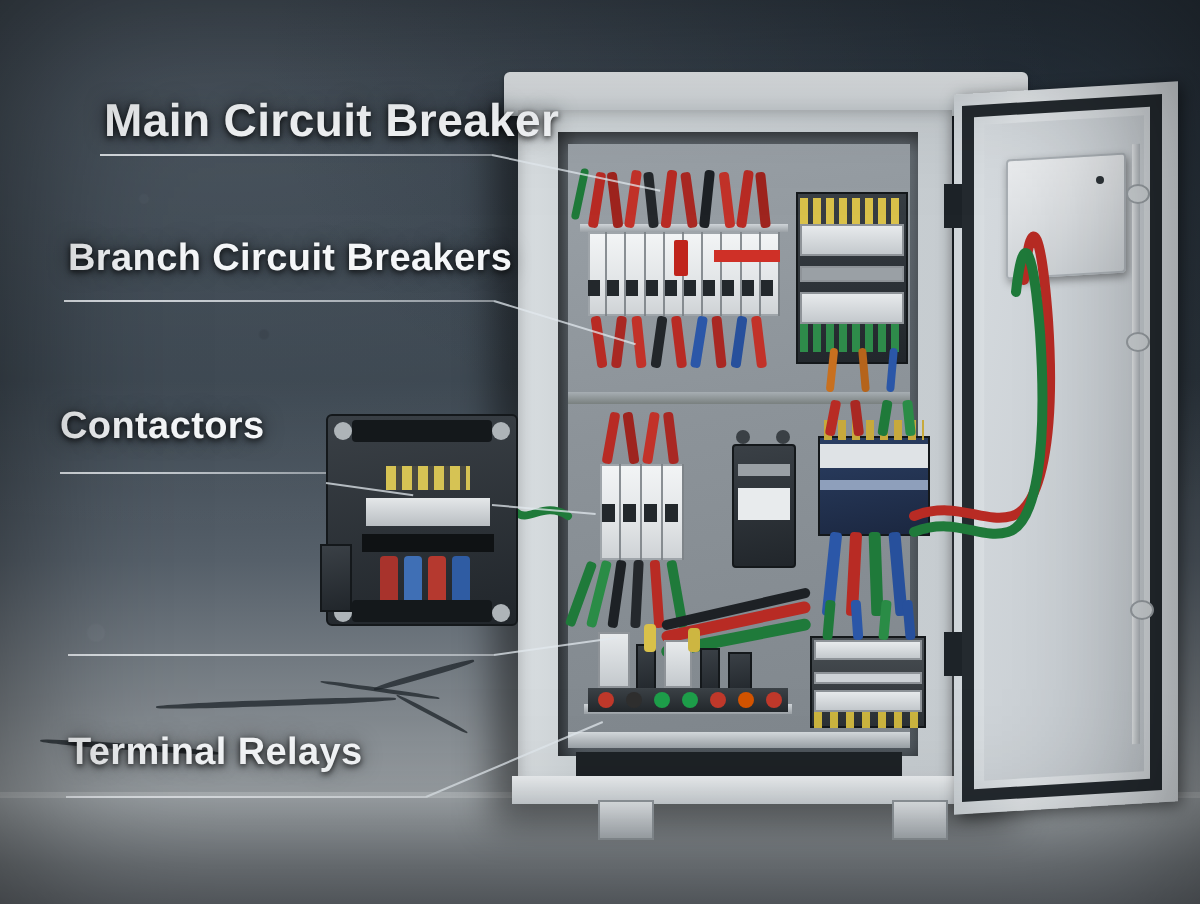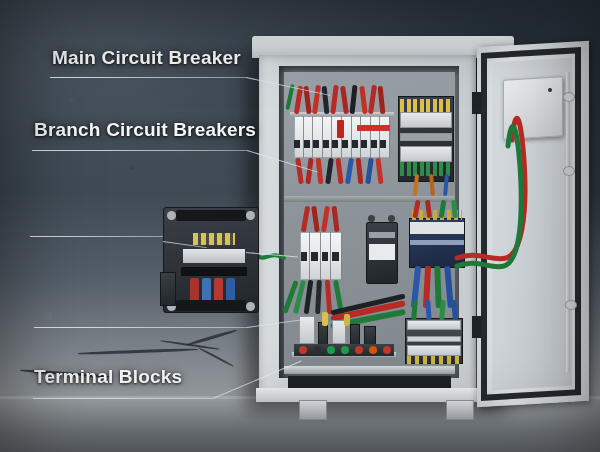--- a/index.html
+++ b/index.html
@@ -254,34 +254,35 @@
        background:repeating-linear-gradient(90deg,#d6c354 0 5px,#4a4a42 5px 8px);"></div>
   <div style="position:absolute;left:183px;top:249px;width:62px;height:14px;background:linear-gradient(180deg,#e4e7e9,#b9bec2);"></div>
   <div style="position:absolute;left:181px;top:267px;width:66px;height:9px;background:#0f1214;"></div>
   <div class="wire" style="left:190px;top:278px;width:9px;height:32px;background:#a8332c;border-radius:2px;"></div>
   <div class="wire" style="left:202px;top:278px;width:9px;height:32px;background:#3f6fb5;border-radius:2px;"></div>
   <div class="wire" style="left:214px;top:278px;width:9px;height:32px;background:#b5392f;border-radius:2px;"></div>
   <div class="wire" style="left:226px;top:278px;width:9px;height:32px;background:#2f5ca3;border-radius:2px;"></div>
   <div style="position:absolute;left:176px;top:300px;width:70px;height:11px;background:#14181b;border-radius:2px;"></div>
   <div class="blk" style="left:160px;top:272px;width:16px;height:34px;"></div>
 
-  <div class="label" style="left:52px;top:47px;font-size:19px;">Main Circuit Breaker</div>
+  <div class="label" style="left:52px;top:47px;font-size:23px;">Main Circuit Breaker</div>
   <div class="rule" style="left:50px;top:77px;width:196px;"></div>
   <div class="leader" style="left:246px;top:77px;width:86px;transform:rotate(12deg);"></div>
 
   <div class="label" style="left:34px;top:119px;font-size:19px;">Branch Circuit Breakers</div>
   <div class="rule" style="left:32px;top:150px;width:215px;"></div>
   <div class="leader" style="left:247px;top:150px;width:74px;transform:rotate(17deg);"></div>
 
+  <div class="label" style="left:30px;top:203px;font-size:19px;">Contactors</div>
   <div class="rule" style="left:30px;top:236px;width:133px;"></div>
   <div class="leader" style="left:163px;top:241px;width:44px;transform:rotate(8deg);"></div>
   <div class="leader" style="left:246px;top:252px;width:52px;transform:rotate(5deg);"></div>
 
   <div class="rule" style="left:34px;top:327px;width:213px;"></div>
   <div class="leader" style="left:247px;top:327px;width:62px;transform:rotate(-8deg);"></div>
 
-  <div class="label" style="left:34px;top:366px;font-size:19px;">Terminal Blocks</div>
+  <div class="label" style="left:34px;top:366px;font-size:19px;">Terminal Relays</div>
   <div class="rule" style="left:33px;top:398px;width:180px;"></div>
   <div class="leader" style="left:213px;top:398px;width:96px;transform:rotate(-23deg);"></div>
 
   <div style="position:absolute;inset:0;pointer-events:none;
        box-shadow:inset 0 0 90px rgba(0,0,0,.55);"></div>
 </div>
 
 </body></html>

